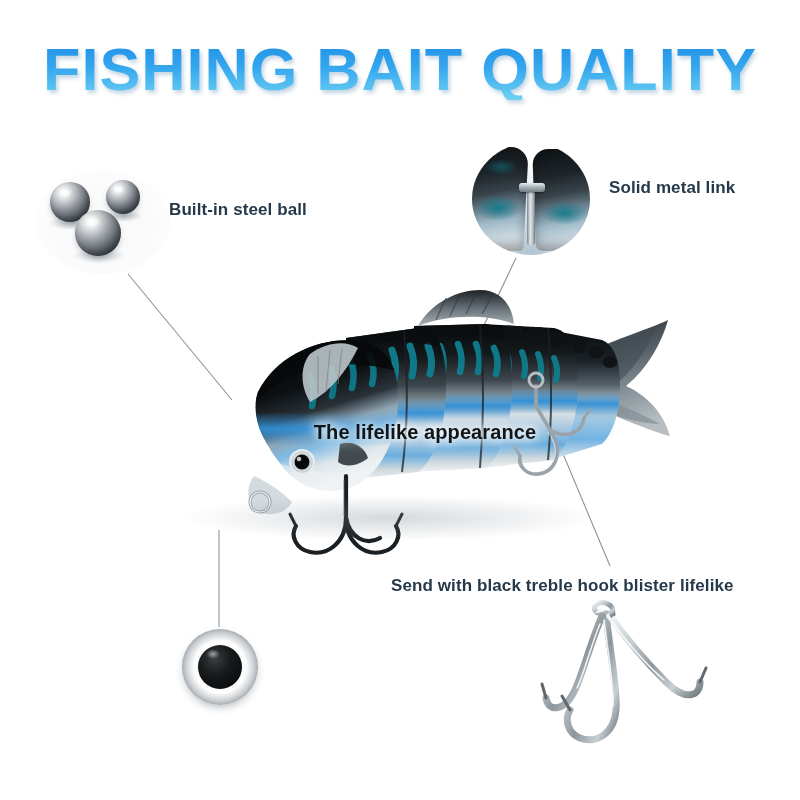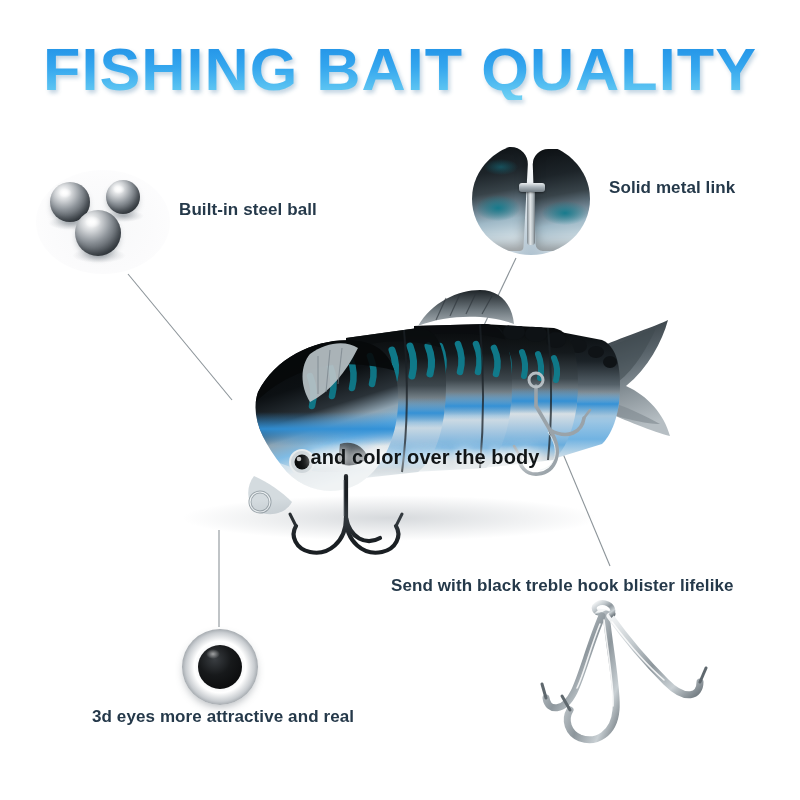--- a/index.html
+++ b/index.html
@@ -142,21 +142,21 @@
 
   <div class="balls-wrap">
     <div class="ball-halo"></div>
     <div class="ball-shadow" style="left:20px;top:56px;width:46px;height:14px;"></div>
     <div class="ball-shadow" style="left:76px;top:50px;width:40px;height:12px;"></div>
     <div class="ball-shadow" style="left:44px;top:88px;width:54px;height:15px;"></div>
     <div class="ball" id="ballA"></div>
     <div class="ball" id="ballB"></div>
     <div class="ball" id="ballC"></div>
   </div>
-  <div class="label" style="left:179px;top:200px;">Built-in steel ball</div>
+  <div class="label" style="left:169px;top:200px;">Built-in steel ball</div>
 
   <div class="link-wrap">
     <div class="link-disc">
       <div class="seg left"></div>
       <div class="seg right"></div>
       <div class="teal" id="teal1"></div>
       <div class="teal" id="teal2"></div>
       <div class="teal" id="teal3"></div>
       <div class="pin-stem"></div>
       <div class="pin"></div>
@@ -384,32 +384,30 @@
         <path d="M370,176 L364,166" stroke-width="2.6"></path>
         <path d="M434,138 L440,130" stroke-width="2.6"></path>
       </g>
       <g fill="none" stroke="#eef2f4" stroke-width="1" opacity=".8">
         <path d="M398,152 C412,172 404,188 390,190"></path>
       </g>
     </svg>
   </div>
 
   <div class="label center" style="left:300px;top:420px;width:250px;">
-    <br>
-    <span>and color over the body</span>
+    <span>The lifelike appearance</span><br>
   </div>
 
   <div class="label" style="left:391px;top:576px;">Send with black treble hook blister lifelike</div>
 
   <div class="eye-wrap">
     <div class="eye-outer"></div>
     <div class="eye-pupil"></div>
     <div class="eye-glint"></div>
   </div>
-  <div class="label" style="left:92px;top:707px;">3d eyes more attractive and real</div>
 
   <div class="hook-wrap">
     <svg width="190" height="160" viewBox="0 0 190 160">
       <defs>
         <linearGradient id="chrome" x1="0" y1="0" x2="1" y2="1">
           <stop offset="0%" stop-color="#f4f6f7"></stop>
           <stop offset="30%" stop-color="#c3cace"></stop>
           <stop offset="55%" stop-color="#8d969c"></stop>
           <stop offset="80%" stop-color="#c9d0d4"></stop>
           <stop offset="100%" stop-color="#6f787e"></stop>

